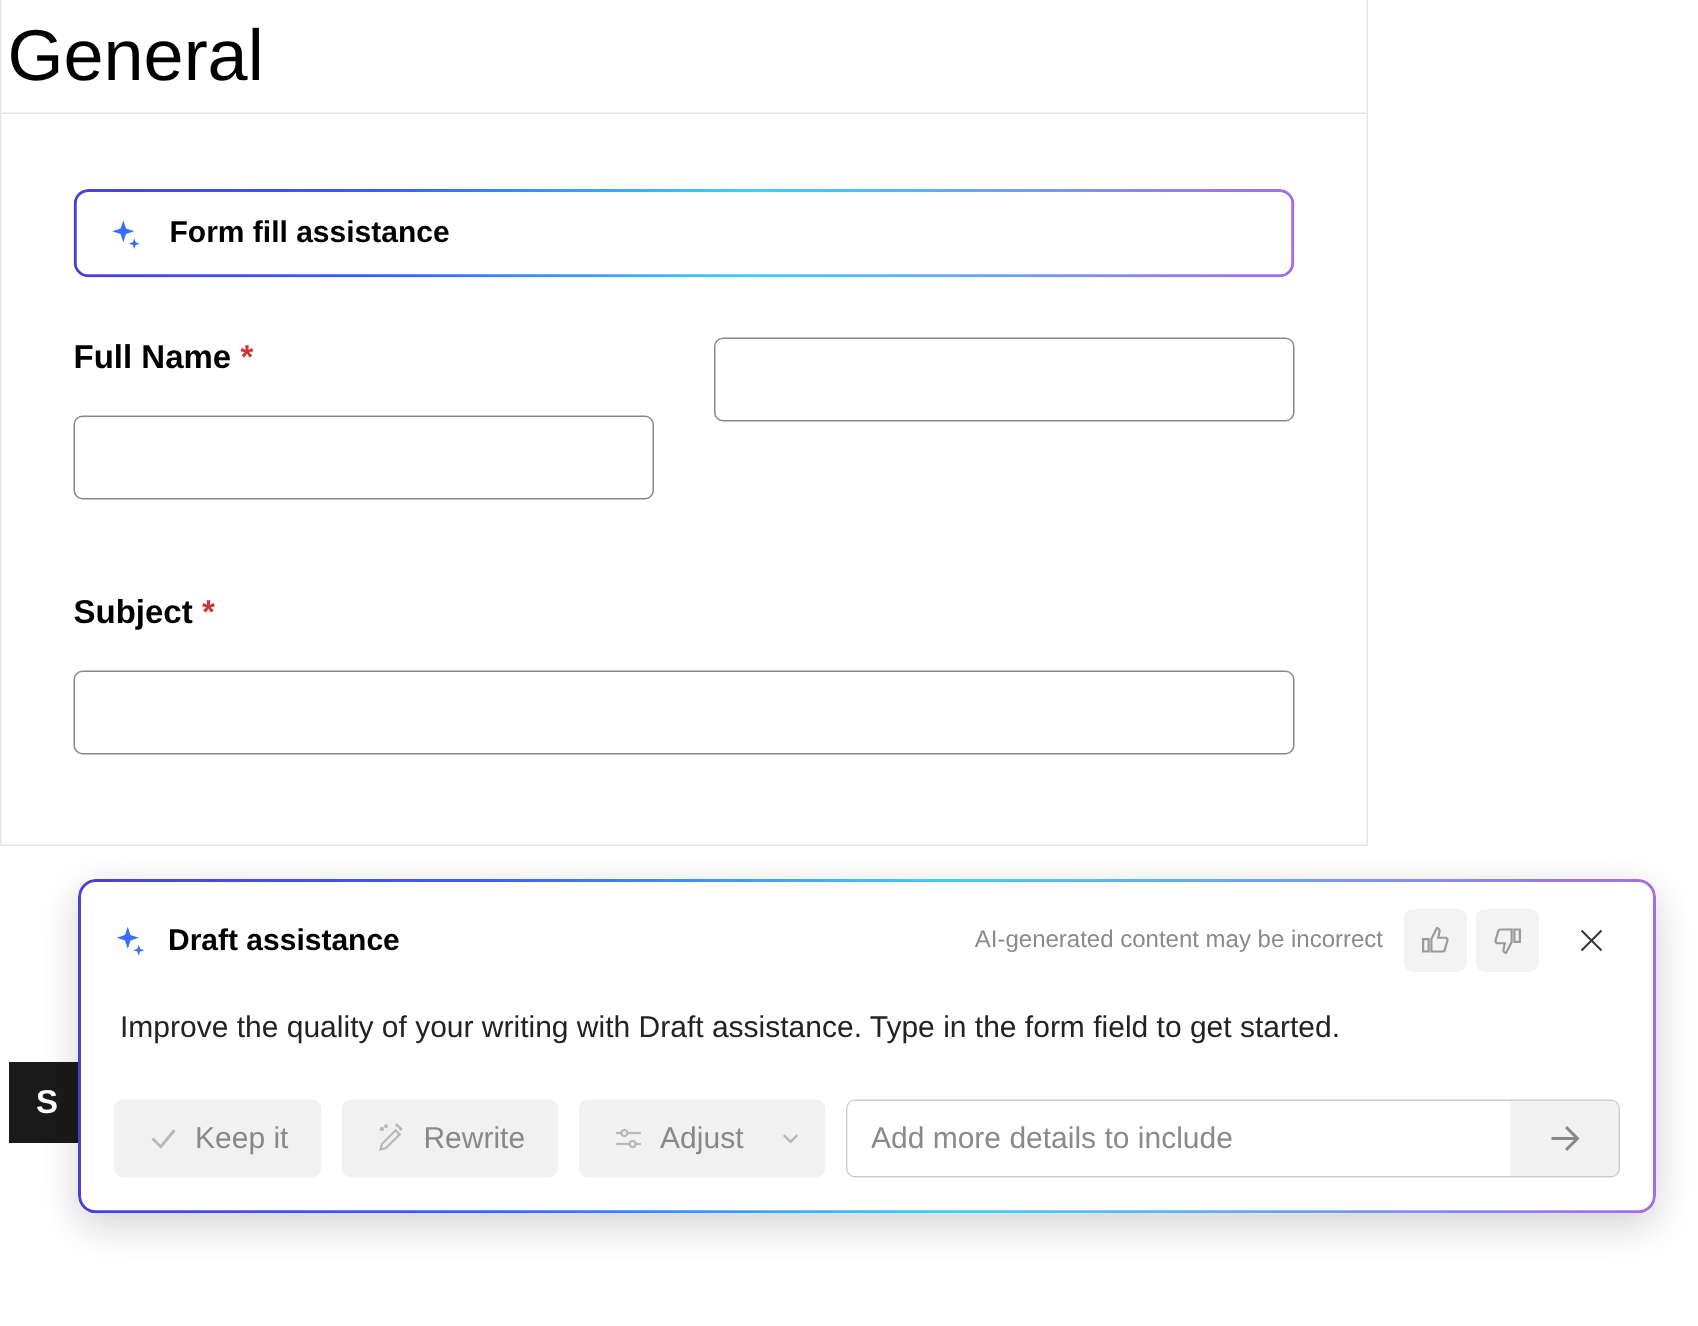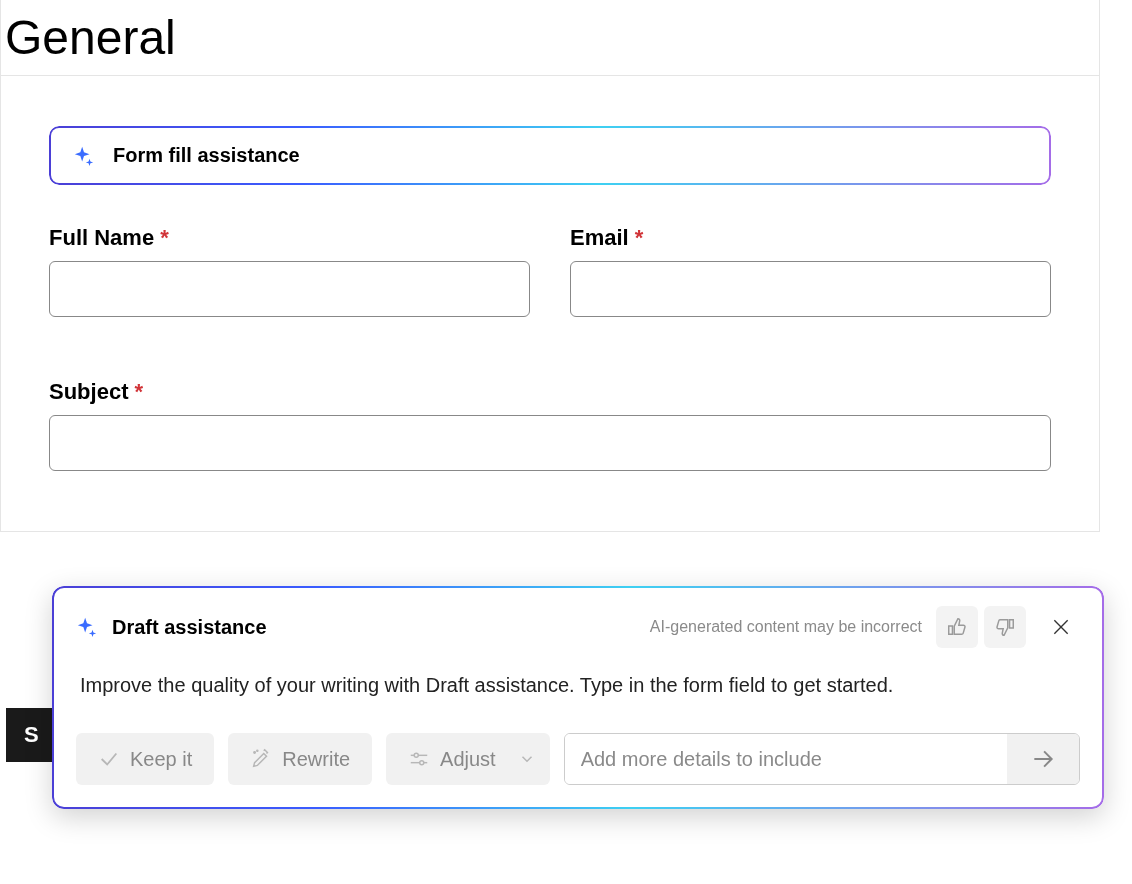--- a/index.html
+++ b/index.html
@@ -5,21 +5,21 @@
 * { box-sizing: border-box; margin: 0; padding: 0; }
 body {
   font-family: "Segoe UI", -apple-system, BlinkMacSystemFont, sans-serif;
   background: #fff;
   width: 1132px;
   height: 884px;
   position: relative;
   overflow: hidden;
 }
 .page-container {
-  width: 1100px;
+  width: 912px;
   border: 1px solid #e5e5e5;
   border-top: none;
   position: relative;
 }
 .page-title {
   font-size: 48px;
   font-weight: 400;
   padding: 10px 0 10px 4px;
   border-bottom: 1px solid #e5e5e5;
 }
@@ -62,20 +62,21 @@
 }
 .form-row {
   display: flex;
   gap: 40px;
   margin-bottom: 30px;
 }
 .form-field {
   flex: 1;
   display: flex;
   flex-direction: column;
+  gap: 16px;
 }
 .form-field.full { width: 100%; margin-top: 32px; }
 .field-label {
   font-size: 22px;
   font-weight: 700;
   margin-bottom: 10px;
 }
 .req-star {
   color: #d13438;
   font-weight: 700;
@@ -240,24 +241,20 @@
 
     <div class="form-row">
       <div class="form-field">
         <label class="field-label">
           <span>Full Name</span>
           <span class="req-star">*</span>
         </label>
         <input class="text-input" type="text" value="" style="">
       </div>
       <div class="form-field">
-        <label class="field-label">
-          <span>Email</span>
-          <span class="req-star">*</span>
-        </label>
         <input class="text-input" type="text" value="" style="">
       </div>
     </div>
 
     <div class="form-row">
       <div class="form-field full">
         <label class="field-label">
           <span>Subject</span>
           <span class="req-star">*</span>
         </label>

